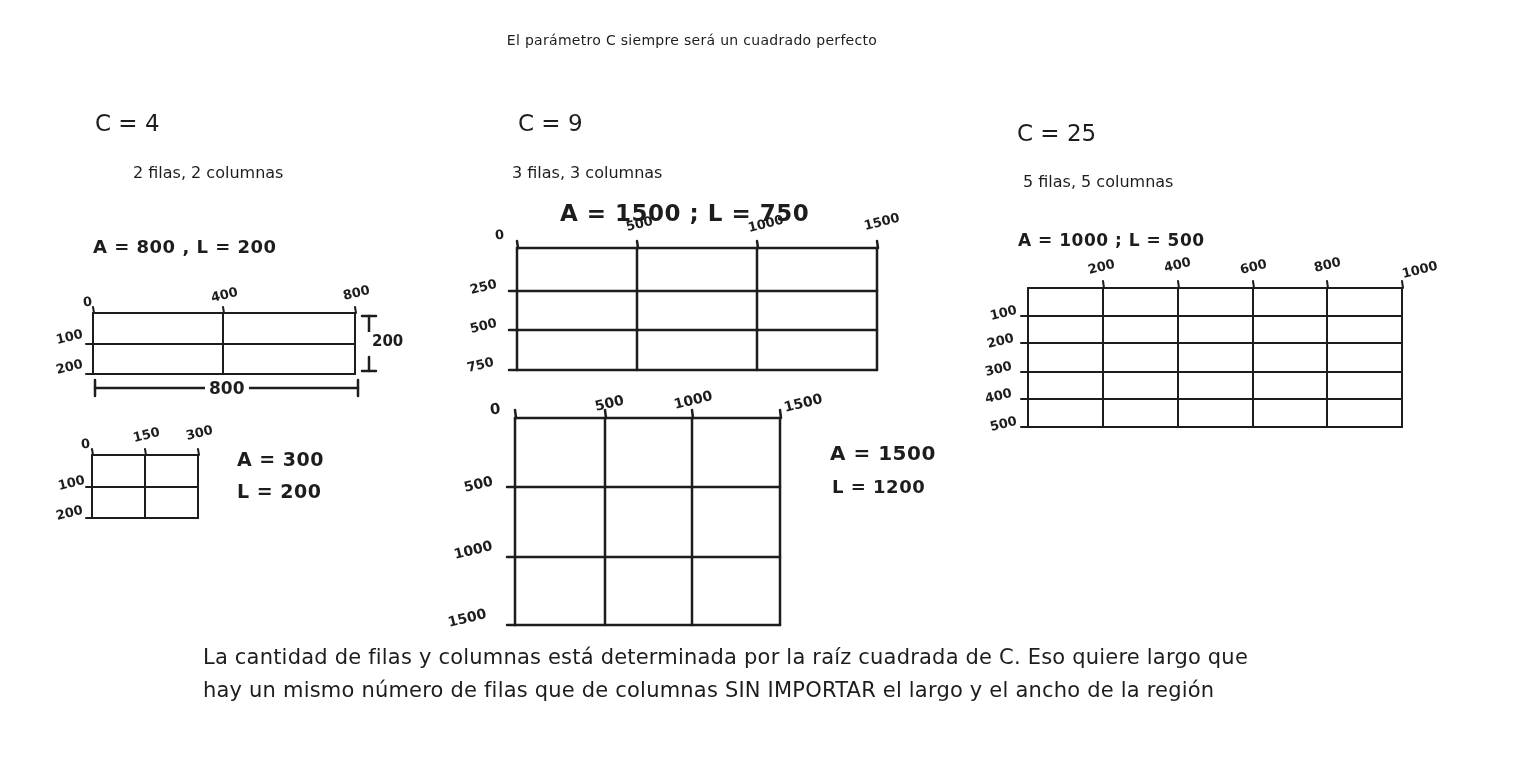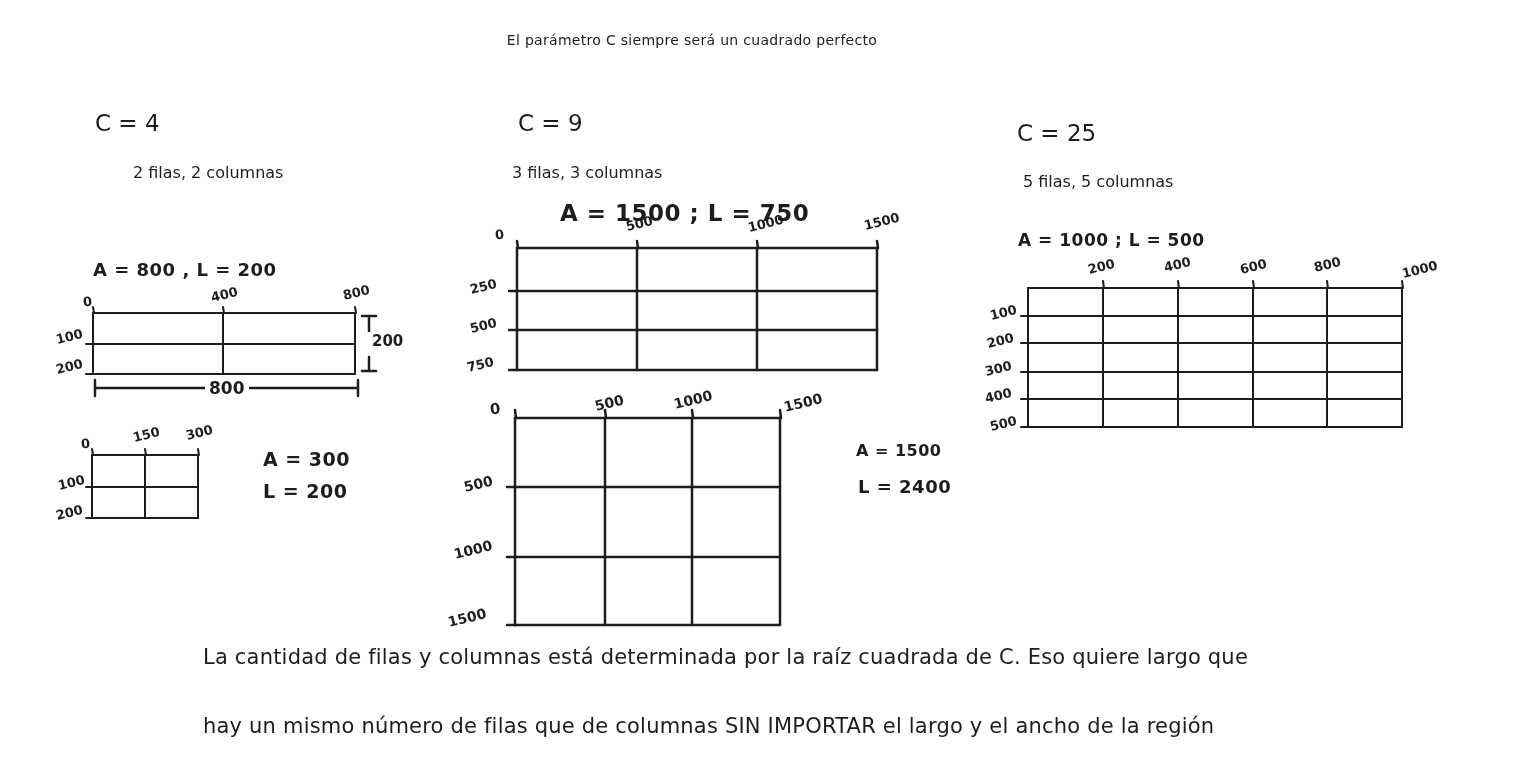--- a/index.html
+++ b/index.html
@@ -8,33 +8,33 @@
     font-family:"DejaVu Sans",sans-serif;color:#1d1d1d;overflow:hidden;
   }
   .abs{position:absolute;white-space:nowrap;}
   .title{font-size:14px;letter-spacing:.3px;text-align:center;}
   .heading{font-size:23px;}
   .subheading{font-size:16px;}
   .params{font-size:18px;font-weight:bold;letter-spacing:.5px;}
   .tick{font-size:13px;font-weight:bold;transform:rotate(-14deg);transform-origin:left bottom;}
   .tick0{font-size:13px;font-weight:bold;transform:rotate(-6deg);}
   .dim{font-size:15px;font-weight:bold;background:#ffffff;padding:0 4px;}
-  .side{font-size:19px;font-weight:bold;letter-spacing:.5px;margin-left:26px;}
+  .side{font-size:19px;font-weight:bold;letter-spacing:.5px;}
   .footer{font-size:21px;letter-spacing:.2px;}
   svg{position:absolute;overflow:visible;}
   svg line{stroke:#1d1d1d;stroke-linecap:round;}
 </style>
 </head>
 <body>
 
 <div class="abs title" style="left:392px;top:32px;width:600px;">El parámetro C siempre será un cuadrado perfecto</div>
 
 <div class="abs heading" style="left:95px;top:110px;">C = 4</div>
 <div class="abs subheading" style="left:133px;top:163px;">2 filas, 2 columnas</div>
-<div class="abs params" style="left:93px;top:236px;margin-top:23px;">A = 800 ,   L = 200</div>
+<div class="abs params" style="left:93px;top:236px;">A = 800 ,   L = 200</div>
 
 <svg style="left:93px;top:313px;" width="262" height="61">
   <line x1="0" y1="0" x2="262" y2="0" stroke-width="2"></line>
   <line x1="0" y1="31" x2="262" y2="31" stroke-width="2"></line>
   <line x1="0" y1="61" x2="262" y2="61" stroke-width="2"></line>
   <line x1="0" y1="0" x2="0" y2="61" stroke-width="2"></line>
   <line x1="130" y1="0" x2="130" y2="61" stroke-width="2"></line>
   <line x1="262" y1="0" x2="262" y2="61" stroke-width="2"></line>
   <line x1="0" y1="-6" x2="1" y2="0" stroke-width="2"></line>
   <line x1="130" y1="-6" x2="131" y2="0" stroke-width="2"></line>
@@ -127,22 +127,22 @@
   <line x1="-8" y1="139" x2="0" y2="139" stroke-width="2.5"></line>
   <line x1="-8" y1="207" x2="0" y2="207" stroke-width="2.5"></line>
 </svg>
 <span class="abs tick0" style="left:490px;top:400px;font-size:15px;">0</span>
 <span class="abs tick" style="left:597px;top:398px;font-size:14px;">500</span>
 <span class="abs tick" style="left:676px;top:396px;font-size:14px;">1000</span>
 <span class="abs tick" style="left:786px;top:399px;font-size:14px;">1500</span>
 <span class="abs tick" style="left:466px;top:479px;font-size:14px;">500</span>
 <span class="abs tick" style="left:456px;top:546px;font-size:14px;">1000</span>
 <span class="abs tick" style="left:450px;top:614px;font-size:14px;">1500</span>
-<span class="abs side" style="left:830px;top:441px;font-size:16px;text-align:center;">A = 1500</span>
-<span class="abs side" style="left:832px;top:476px;font-size:18px;">L = 2400</span>
+<span class="abs side" style="left:830px;top:441px;font-size:20px;text-align:center;">A = 1500</span>
+<span class="abs side" style="left:832px;top:476px;font-size:18px;">L = 1200</span>
 
 <div class="abs heading" style="left:1017px;top:120px;">C = 25</div>
 <div class="abs subheading" style="left:1023px;top:172px;">5 filas, 5 columnas</div>
 <div class="abs params" style="left:1018px;top:230px;font-size:17px;">A = 1000 ;   L = 500</div>
 
 <svg style="left:1028px;top:288px;" width="374" height="139">
   <line x1="0" y1="0" x2="374" y2="0" stroke-width="2"></line>
   <line x1="0" y1="28" x2="374" y2="28" stroke-width="2"></line>
   <line x1="0" y1="55" x2="374" y2="55" stroke-width="2"></line>
   <line x1="0" y1="84" x2="374" y2="84" stroke-width="2"></line>
@@ -170,13 +170,13 @@
 <span class="abs tick" style="left:1242px;top:262px;">600</span>
 <span class="abs tick" style="left:1316px;top:260px;">800</span>
 <span class="abs tick" style="left:1404px;top:266px;">1000</span>
 <span class="abs tick" style="left:992px;top:308px;">100</span>
 <span class="abs tick" style="left:989px;top:336px;">200</span>
 <span class="abs tick" style="left:987px;top:364px;">300</span>
 <span class="abs tick" style="left:987px;top:391px;">400</span>
 <span class="abs tick" style="left:992px;top:419px;">500</span>
 
 <div class="abs footer" style="left:203px;top:645px;">La cantidad de filas y columnas está determinada por la raíz cuadrada de C. Eso quiere largo que</div>
-<div class="abs footer" style="left:203px;top:678px;margin-top:36px;">hay un mismo número de filas que de columnas SIN IMPORTAR el largo y el ancho de la región</div>
+<div class="abs footer" style="left:203px;top:678px;">hay un mismo número de filas que de columnas SIN IMPORTAR el largo y el ancho de la región</div>
 
 </body></html>

